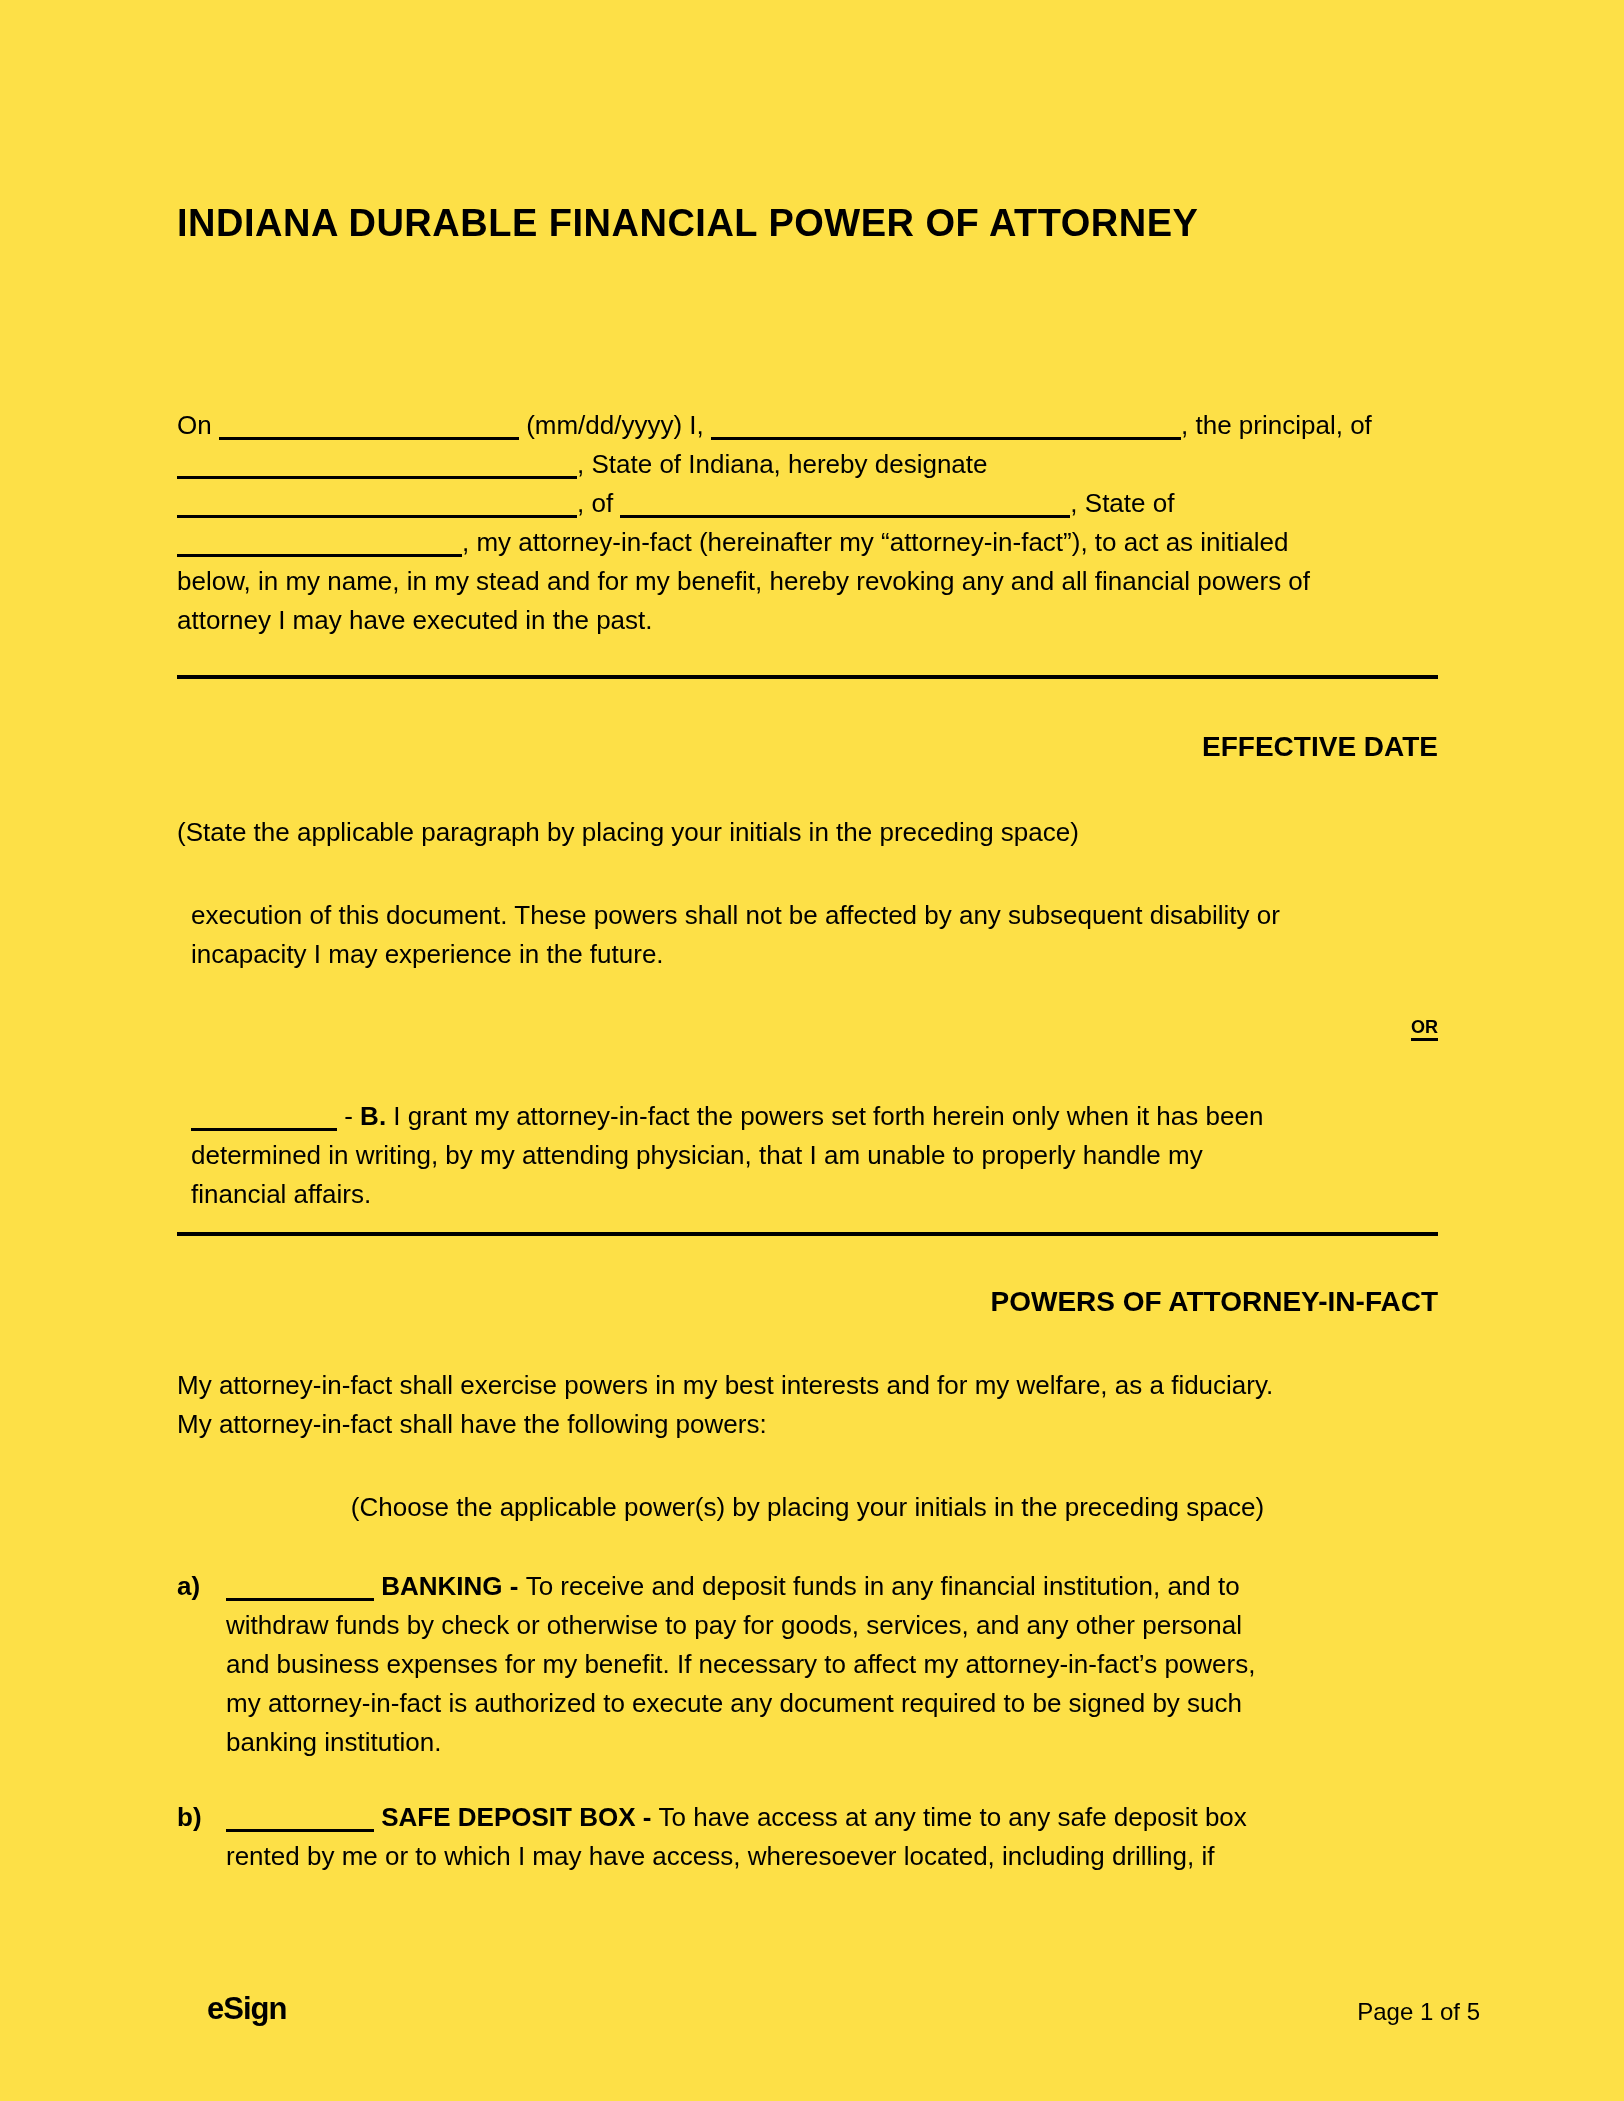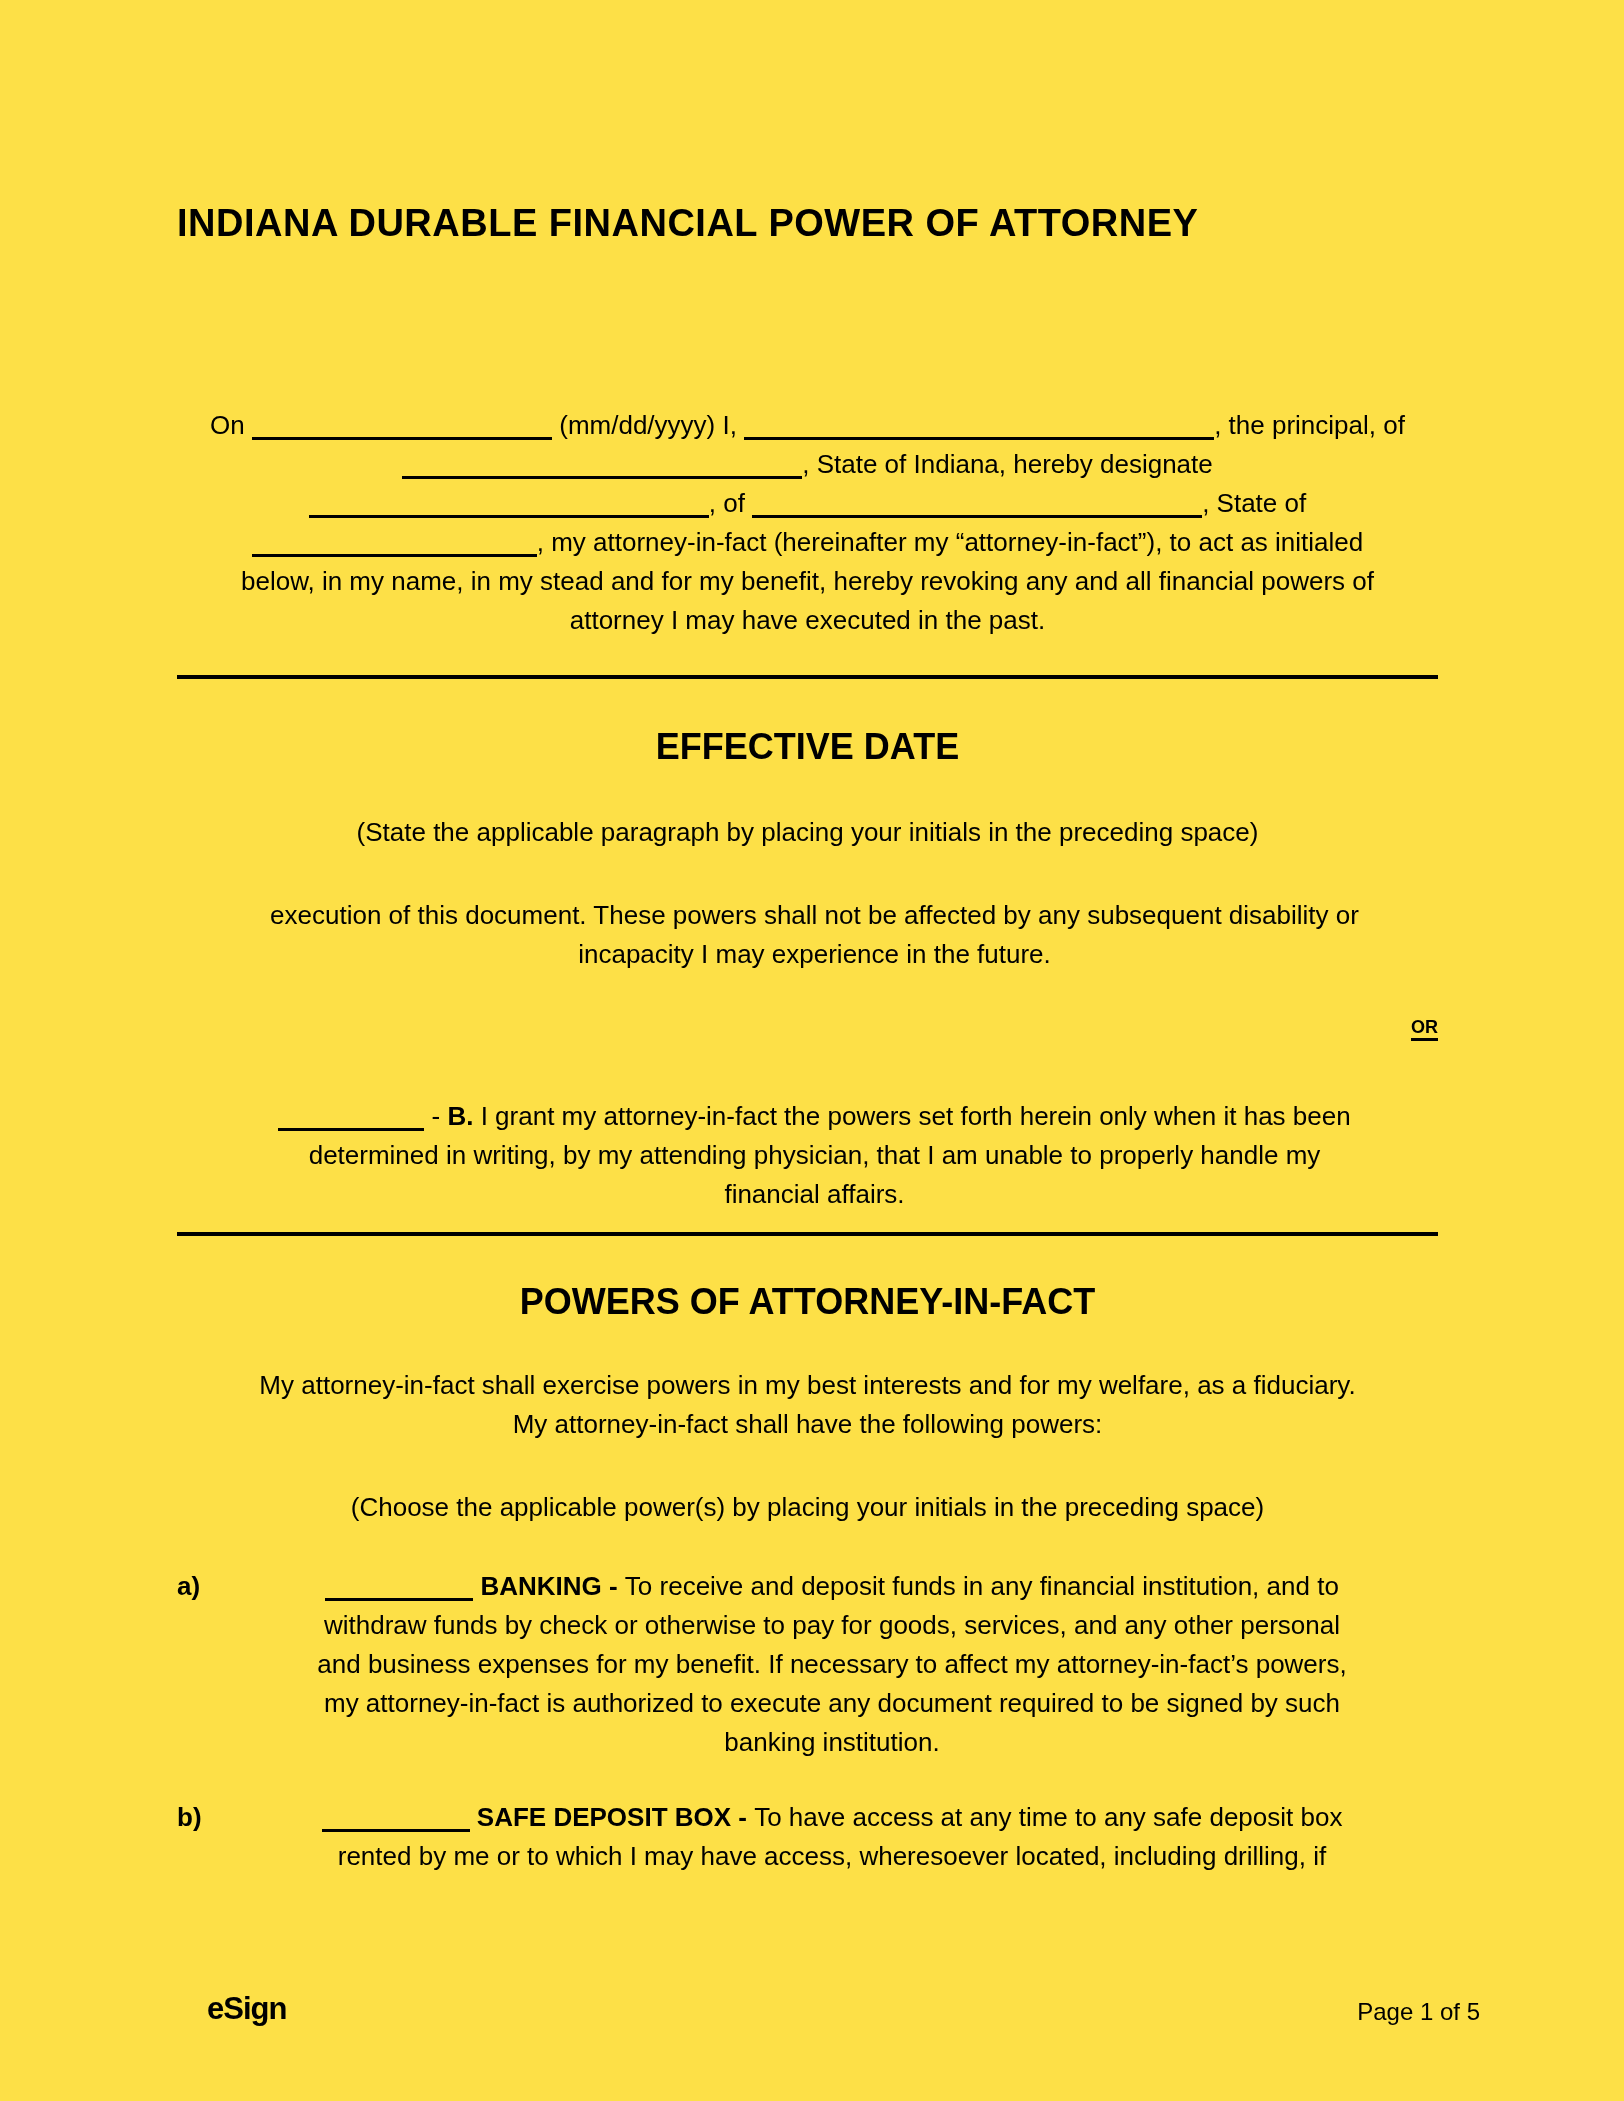--- a/index.html
+++ b/index.html
@@ -19,30 +19,30 @@
     width:1261px;
   }
   .doc-title{
     margin:200px 0 0 0;
     font-size:38px;
     line-height:46px;
     font-weight:bold;
     letter-spacing:0.5px;
     white-space:nowrap;
   }
-  .para .line{height:39px;line-height:39px;font-size:26px;white-space:nowrap;text-align:center;}
+  .para .line{height:39px;line-height:39px;font-size:26px;white-space:nowrap;}
   .intro{margin-top:160px;}
   .rule{height:4px;background:#000;}
   .rule-1{margin-top:35px;}
   .rule-2{margin-top:18px;}
   .section-heading{
-    font-size:36px;
+    font-size:28px;
     line-height:36px;
     font-weight:bold;
-    text-align:center;
+    text-align:right;
     margin:0;
   }
   .heading-ed{margin-top:50px;}
   .heading-pow{margin-top:48px;}
   .instruction{margin-top:48px;}
   .instruction-2{margin-top:44px;text-align:center;}
   .instruction-2 .line{text-align:center;}
   .option{margin-top:44px;padding-left:14px;}
   .option-b{margin-top:50px;}
   .or-sep{

